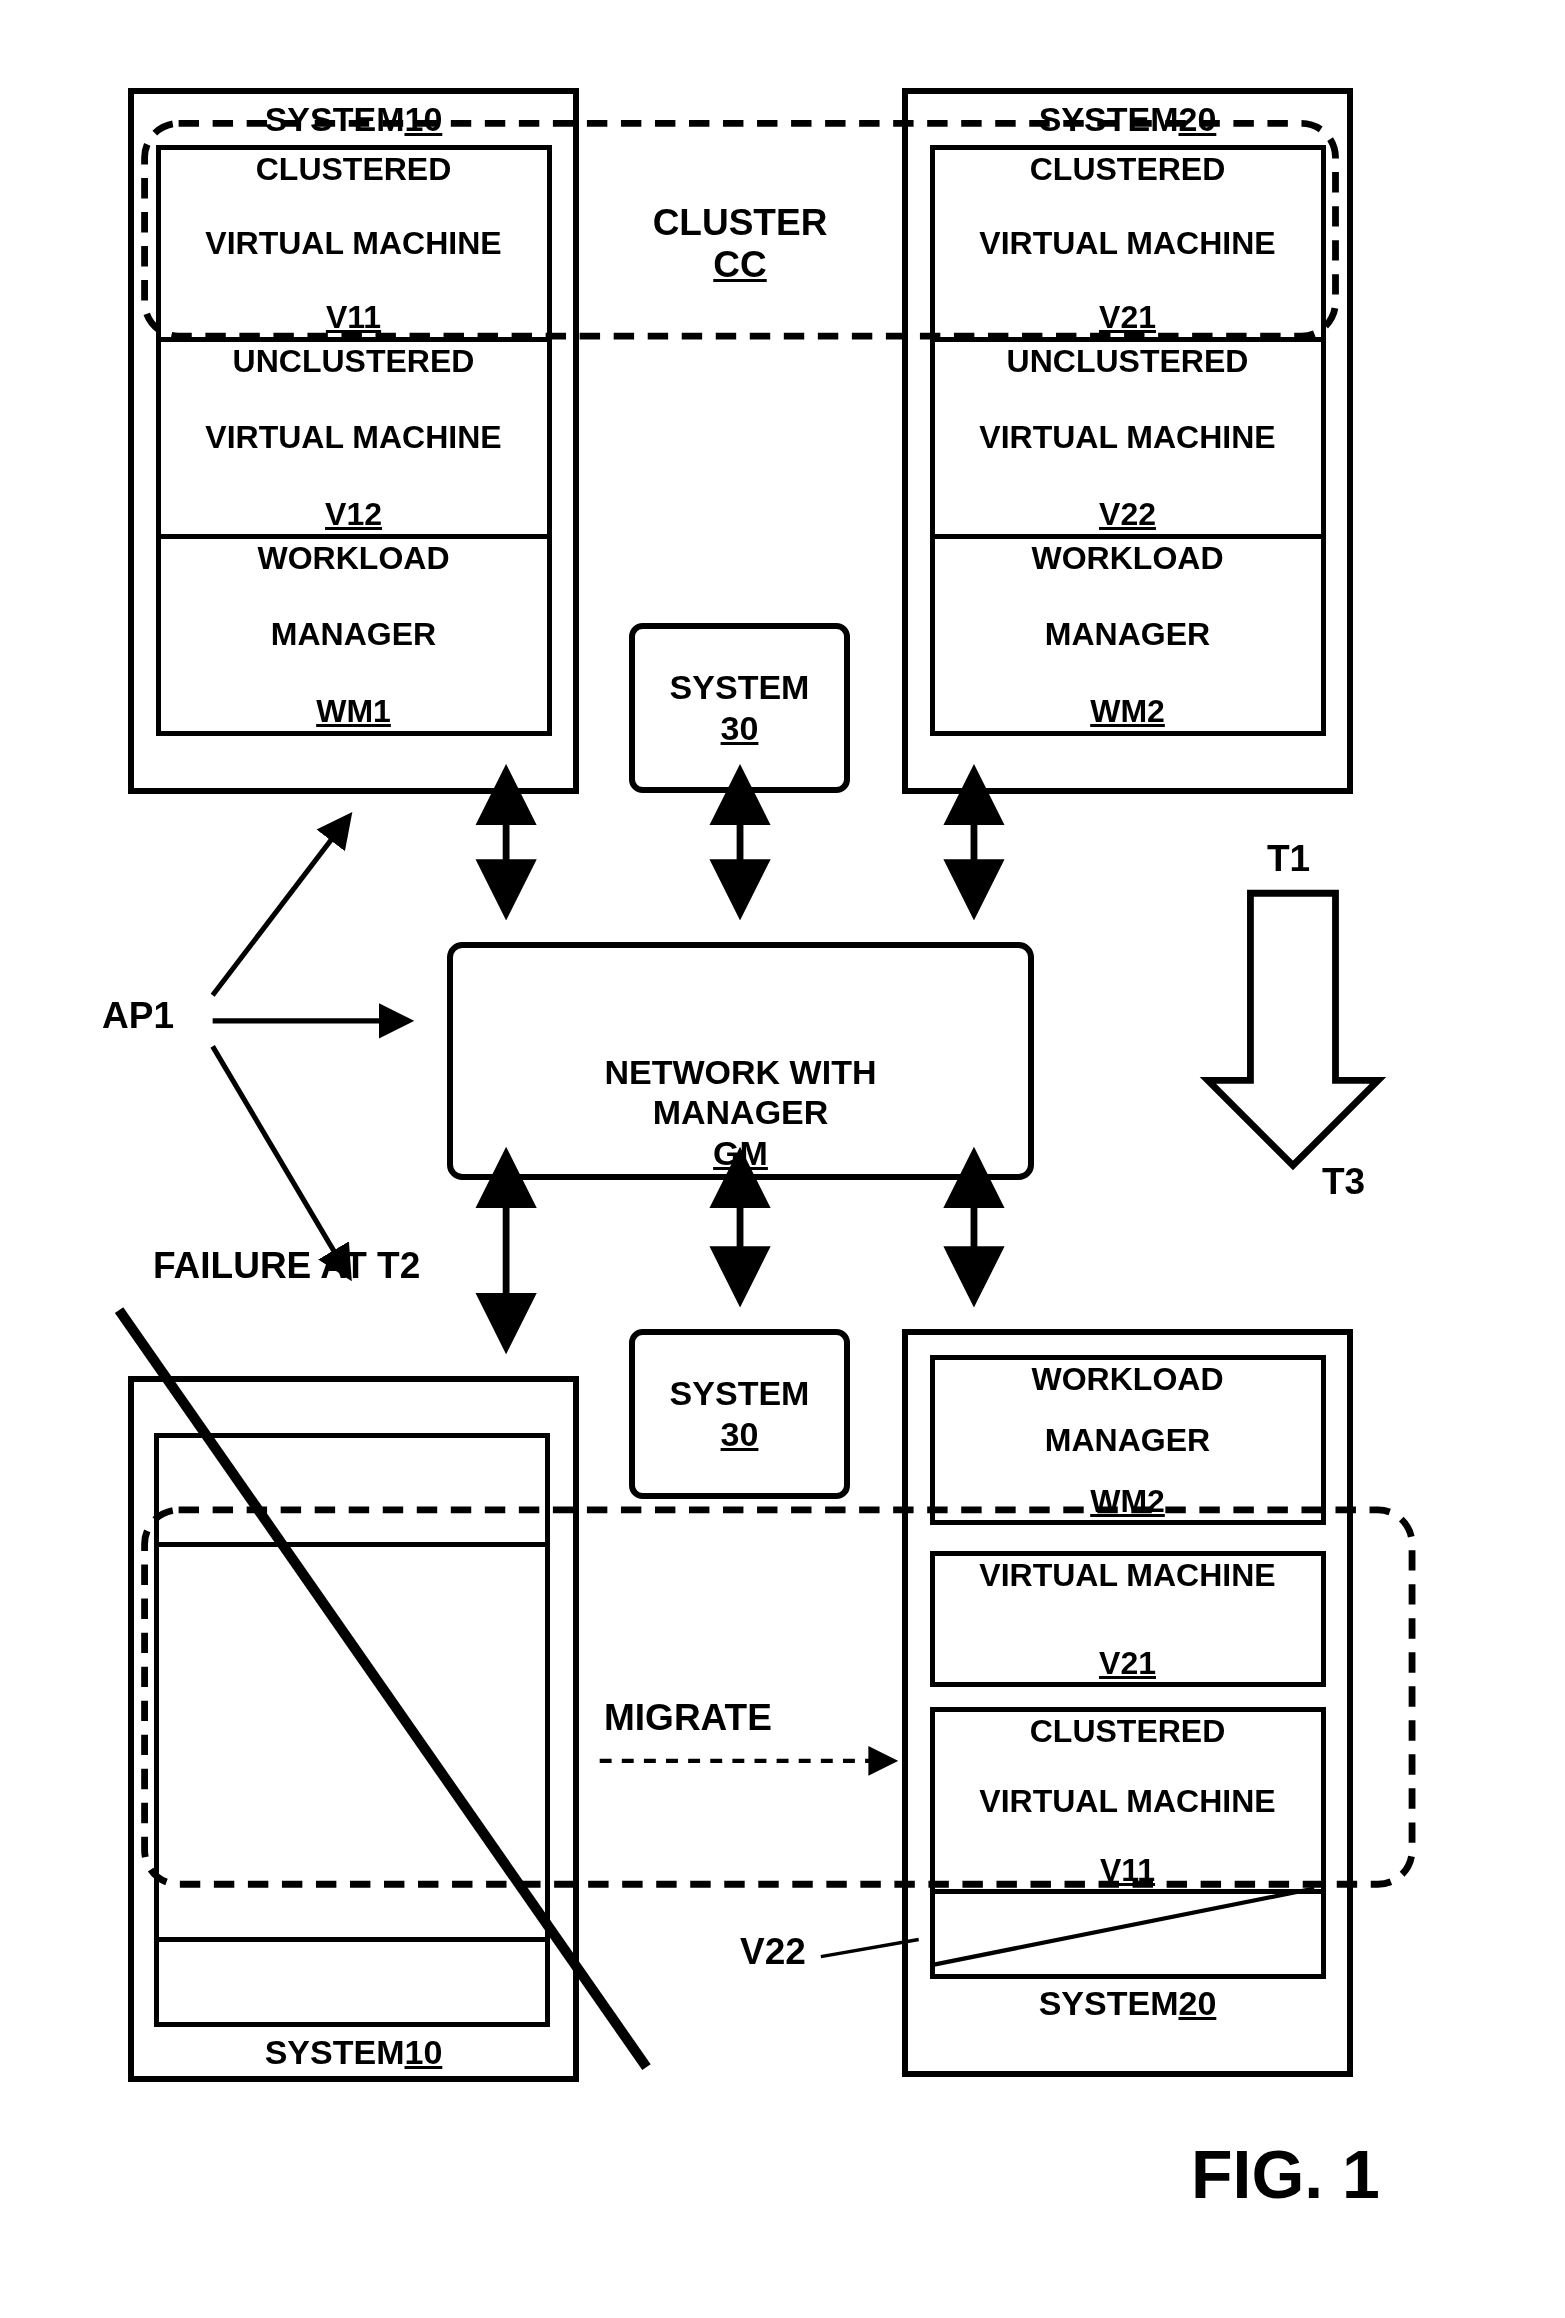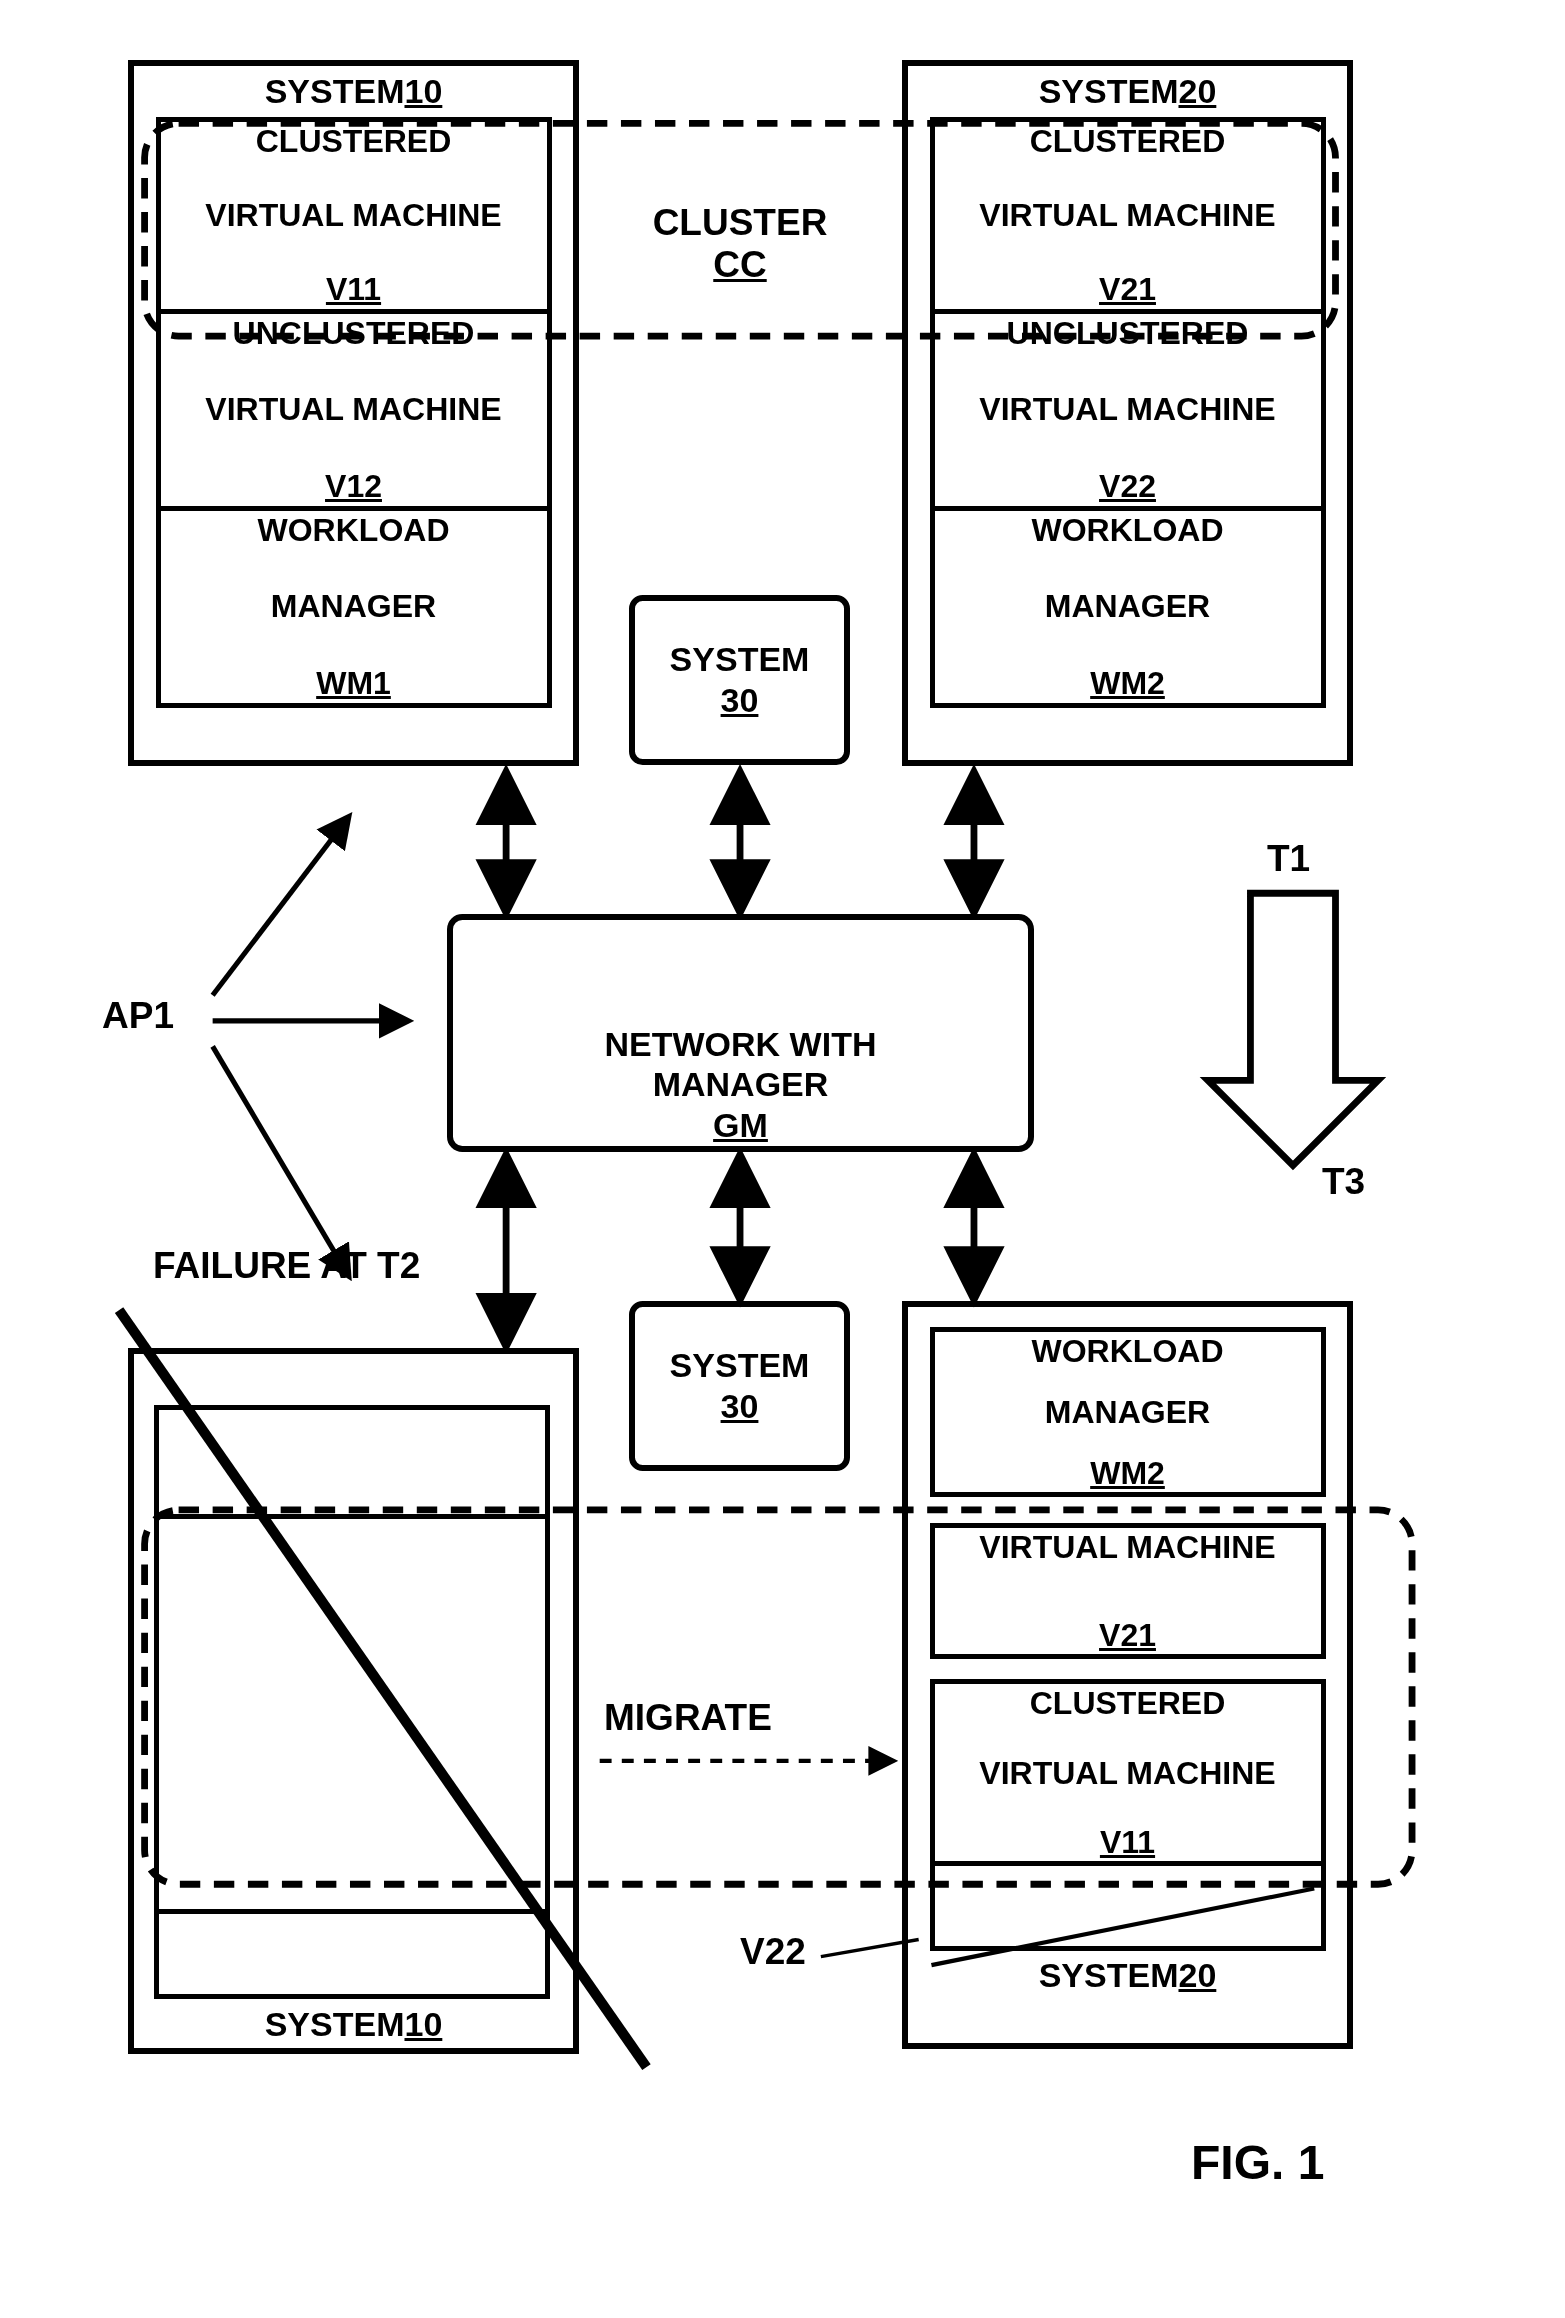--- a/index.html
+++ b/index.html
@@ -20,20 +20,21 @@
     border: 6.8px solid #000;
     background: #fff;
     text-align: center;
     display: flex;
     flex-direction: column;
     justify-content: center;
     align-items: center;
     font-size: 34px;
     font-weight: bold;
     line-height: 1.2;
+    margin-top: 28px;
   }
   .inner-box {
     border: 5.1px solid #000;
     background: #fff;
     text-align: center;
     display: flex;
     flex-direction: column;
     justify-content: space-between;
     align-items: center;
     font-size: 32px;
@@ -43,21 +44,21 @@
   }
   .label {
     position: absolute;
     font-size: 37px;
     font-weight: bold;
     text-align: center;
   }
   .underline { text-decoration: underline; }
   .fig-label {
     position: absolute;
-    font-size: 48px;
+    font-size: 68px;
     font-weight: bold;
   }
   svg.overlay {
     position: absolute;
     top: 0; left: 0;
     width: 100%;
     height: 100%;
     pointer-events: none;
   }
 </style>

